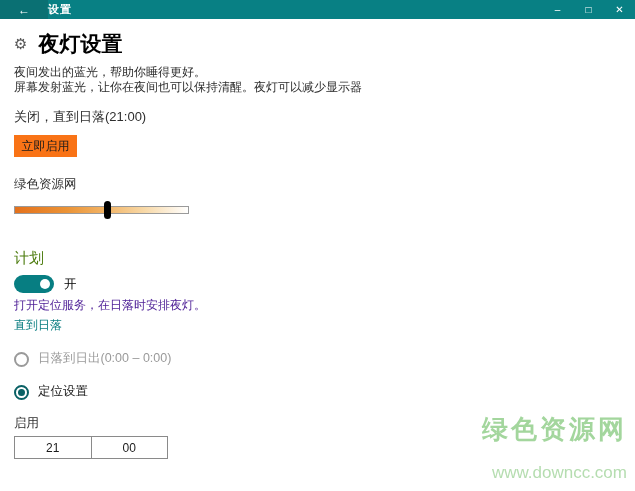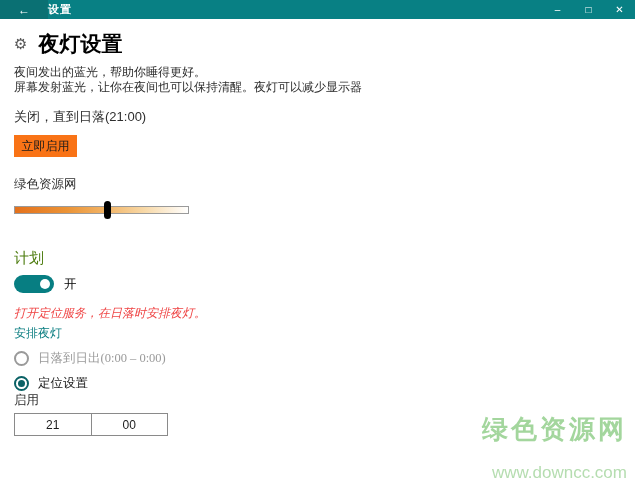--- a/index.html
+++ b/index.html
@@ -37,32 +37,32 @@
   .slider-thumb { position:absolute; top:1px; width:7px; height:18px; background:#000; border-radius:4px; cursor:pointer; }
 
   .section-title { margin-top:29px; font-size:15px; color:#4d7c0f; }
 
   .toggle-label { margin-top:13px; font-size:12px; color:#2e2e2e; }
   .toggle-row { display:flex; align-items:center; margin-top:7px; }
   .toggle { position:relative; width:40px; height:18px; border-radius:10px; background:#077e82; cursor:pointer; }
   .toggle-knob { position:absolute; top:4px; right:4px; width:10px; height:10px; border-radius:50%; background:#fff; }
   .toggle-state { margin-left:10px; font-size:12.5px; color:#000; }
 
-  .warning { margin-top:12px; font-size:12px; color:#ef4444;font-style:italic; }
+  .warning { margin-top:4px; font-size:12px; color:#4c1d95; }
   .link { margin-top:3px; font-size:12px; color:#0b7e81; cursor:pointer; display:inline-block; }
 
-  .radio-row { display:flex; align-items:center; margin-top:8px; cursor:pointer;font-family:Liberation Serif, serif; }
+  .radio-row { display:flex; align-items:flex-end; margin-top:16px; cursor:pointer; }
   .radio-circle { width:15px; height:15px; border-radius:50%; border:2px solid #9a9a9a; background:#fff;
                   display:flex; align-items:center; justify-content:center; flex:none; }
   .radio-circle.selected { border-color:#0a6165; }
   .radio-dot { width:7px; height:7px; border-radius:50%; background:#0a6165; }
   .radio-label { margin-left:9px; font-size:12.5px; }
   .radio-label.disabled { color:#9a9a9a; }
 
-  .time-label { font-size:12.5px; color:#2e2e2e; }
+  .time-label { margin-top:15px; font-size:12.5px; color:#2e2e2e; }
   .time-box { margin-top:4px; width:154px; height:23px; border:1px solid #8a8a8a; display:flex; background:#fff; }
   .time-cell { flex:1; display:flex; align-items:center; justify-content:center; font-size:12px; color:#1b1b1b; cursor:pointer; }
   .time-cell:first-child { border-right:1px solid #8a8a8a; }
 
   
   .watermark { position:absolute; right:8px; bottom:8px; text-align:right; pointer-events:none; }
   .wm-name { font-size:26px; font-weight:bold; color:#a3d69d; letter-spacing:3px; }
   .wm-url  { font-size:17px; color:#b5ddb0; margin-top:16px; }
 </style>
 </head>
@@ -114,21 +114,21 @@
 
 
     <div class="toggle-row">
       <div class="toggle">
         <div class="toggle-knob"></div>
       </div>
       <span class="toggle-state">开</span>
     </div>
 
     <div class="warning">打开定位服务，在日落时安排夜灯。</div>
-    <span class="link">安排夜灯</span>
+    <span class="link">直到日落</span>
 
     <div class="radio-row">
       <span class="radio-circle"></span>
       <span class="radio-label disabled">日落到日出(0:00 – 0:00)</span>
     </div>
 
     <div class="radio-row">
       <span class="radio-circle selected">
         <span class="radio-dot"></span>
       </span>

